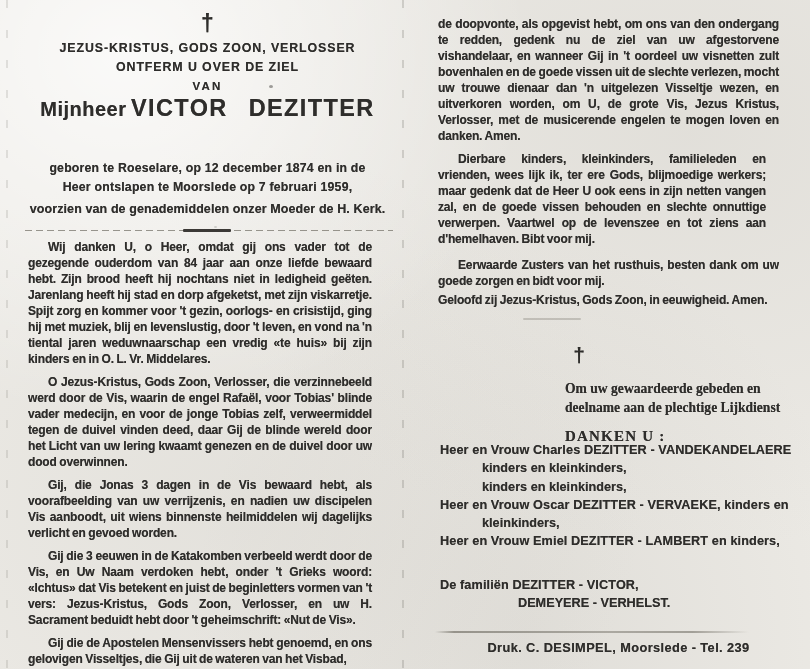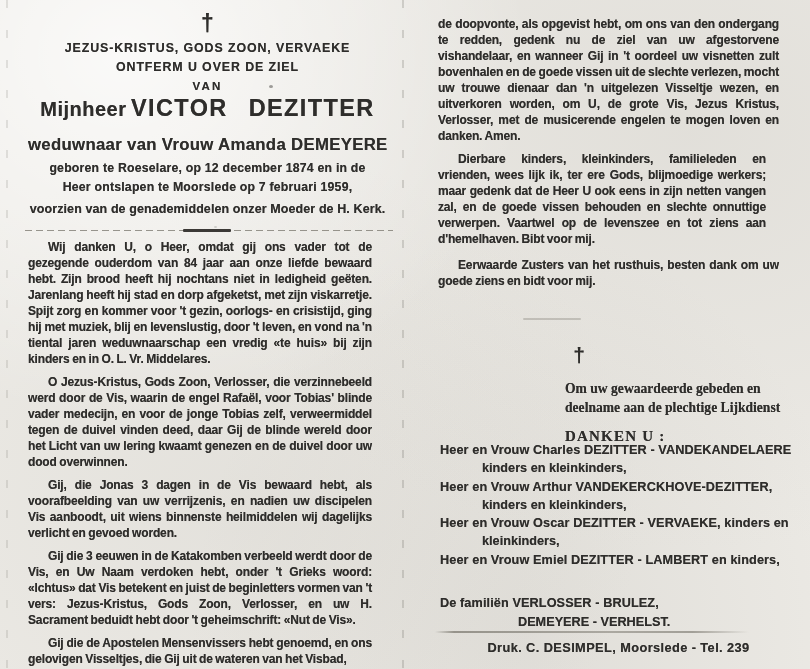--- a/index.html
+++ b/index.html
@@ -89,30 +89,29 @@
 <div class="card">
 
   <div class="edge-dashes edge-left deco"></div>
   <div class="edge-dashes gutter-line deco"></div>
   <div class="speck deco" style="top:85px;left:269px;width:4px;height:3px;"></div>
   <div class="speck deco" style="top:226px;left:214px;width:3px;height:2px;opacity:.4;"></div>
 
   <section class="page page-left">
 
     <div class="hdr cross-left cross-glyph">†</div>
-    <div class="hdr inv inv-1">JEZUS-KRISTUS, GODS ZOON, VERVAEKE</div>
+    <div class="hdr inv inv-1">JEZUS-KRISTUS, GODS ZOON, VERLOSSER</div>
     <div class="hdr inv inv-2">ONTFERM U OVER DE ZIEL</div>
     <div class="hdr van-line">VAN</div>
 
     <div class="hdr name-line">
       <span class="name-prefix">Mijnheer</span>
       <span class="name-caps">VICTOR DEZITTER</span>
     </div>
 
-    <div class="hdr widow-line">weduwnaar van Vrouw Amanda DEMEYERE</div>
     <div class="hdr born-1">geboren te Roeselare, op 12 december 1874 en in de</div>
     <div class="hdr born-2">Heer ontslapen te Moorslede op 7 februari 1959,</div>
     <div class="hdr sacr-line">voorzien van de genademiddelen onzer Moeder de H. Kerk.</div>
 
     <div class="divider-l deco"></div>
 
     <div class="body-block body-left">
       <p class="para">Wij danken U, o Heer, omdat gij ons vader tot de gezegende ouderdom van 84 jaar aan onze liefde bewaard hebt. Zijn brood heeft hij nochtans niet in ledigheid geëten. Jarenlang heeft hij stad en dorp afgeketst, met zijn viskarretje. Spijt zorg en kommer voor 't gezin, oorlogs- en crisistijd, ging hij met muziek, blij en levenslustig, door 't leven, en vond na 'n tiental jaren weduwnaarschap een vredig «te huis» bij zijn kinders en in O. L. Vr. Middelares.</p>
       <p class="para">O Jezus-Kristus, Gods Zoon, Verlosser, die verzinnebeeld werd door de Vis, waarin de engel Rafaël, voor Tobias' blinde vader medecijn, en voor de jonge Tobias zelf, verweermiddel tegen de duivel vinden deed, daar Gij de blinde wereld door het Licht van uw lering kwaamt genezen en de duivel door uw dood overwinnen.</p>
       <p class="para">Gij, die Jonas 3 dagen in de Vis bewaard hebt, als voorafbeelding van uw verrijzenis, en nadien uw discipelen Vis aanboodt, uit wiens binnenste heilmiddelen wij dagelijks verlicht en gevoed worden.</p>
@@ -123,52 +122,52 @@
 
   <section class="page page-right">
 
     <div class="body-block r-para1">
       <p class="para no-indent">de doopvonte, als opgevist hebt, om ons van den ondergang te redden, gedenk nu de ziel van uw afgestorvene vishandelaar, en wanneer Gij in 't oordeel uw visnetten zult bovenhalen en de goede vissen uit de slechte verlezen, mocht uw trouwe dienaar dan 'n uitgelezen Visseltje wezen, en uitverkoren worden, om U, de grote Vis, Jezus Kristus, Verlosser, met de musicerende engelen te mogen loven en danken. Amen.</p>
     </div>
     <div class="body-block r-para2">
       <p class="para">Dierbare kinders, kleinkinders, familieleden en vrienden, wees lijk ik, ter ere Gods, blijmoedige werkers; maar gedenk dat de Heer U ook eens in zijn netten vangen zal, en de goede vissen behouden en slechte onnuttige verwerpen. Vaartwel op de levenszee en tot ziens aan d'hemelhaven. Bibt voor mij.</p>
     </div>
     <div class="body-block r-para3">
-      <p class="para">Eerwaarde Zusters van het rusthuis, besten dank om uw goede ziens en bidt voor mij.</p>
+      <p class="para">Eerwaarde Zusters van het rusthuis, besten dank om uw goede zorgen en bidt voor mij.</p>
     </div>
+    <div class="body-block r-praise">Geloofd zij Jezus-Kristus, Gods Zoon, in eeuwigheid. Amen.</div>
 
     <div class="smudge deco"></div>
 
     <div class="cross-right">†</div>
 
     <div class="thanks-block">
       <div>Om uw gewaardeerde gebeden en</div>
       <div>deelname aan de plechtige Lijkdienst</div>
       <div class="danken">DANKEN U :</div>
     </div>
 
     <div class="family-block">
       <div class="fam-entry">
         <div class="fam-main">Heer en Vrouw Charles DEZITTER - VANDEKANDELAERE</div>
         <div class="fam-sub">kinders en kleinkinders,</div>
       </div>
       <div class="fam-entry">
-        <div class="fam-main">Heer en Vrouw Arthur VANDEKERCKHOVE-DEZITTER,</div>
         <div class="fam-sub">kinders en kleinkinders,</div>
       </div>
       <div class="fam-entry">
         <div class="fam-main">Heer en Vrouw Oscar DEZITTER - VERVAEKE, kinders en</div>
         <div class="fam-sub">kleinkinders,</div>
       </div>
       <div class="fam-entry">
         <div class="fam-main">Heer en Vrouw Emiel DEZITTER - LAMBERT en kinders,</div>
         <div class="fam-sub"></div>
       </div>
       <div class="fam-entry fam-gap">
-        <div class="fam-main">De familiën VERLOSSER - BRULEZ,</div>
+        <div class="fam-main">De familiën DEZITTER - VICTOR,</div>
         <div class="fam-sub fam-sub-wide">DEMEYERE - VERHELST.</div>
       </div>
     </div>
 
     <div class="divider-r deco"></div>
     <div class="printer-line">Druk. C. DESIMPEL, Moorslede - Tel. 239</div>
   </section>
 
 </div>
 

